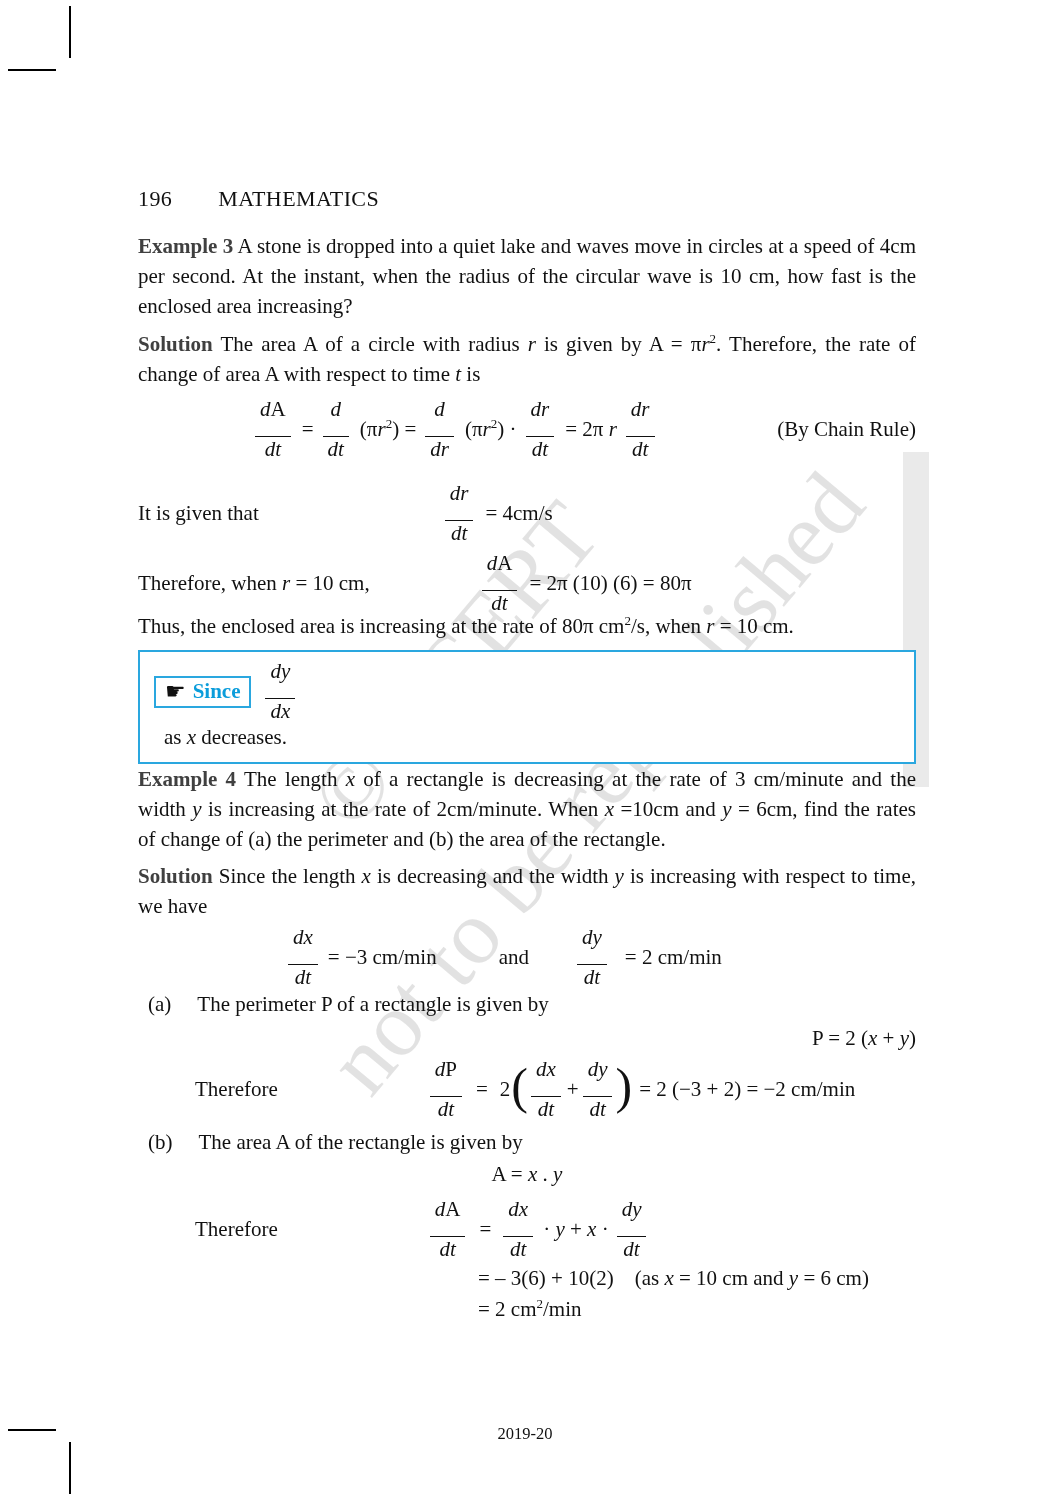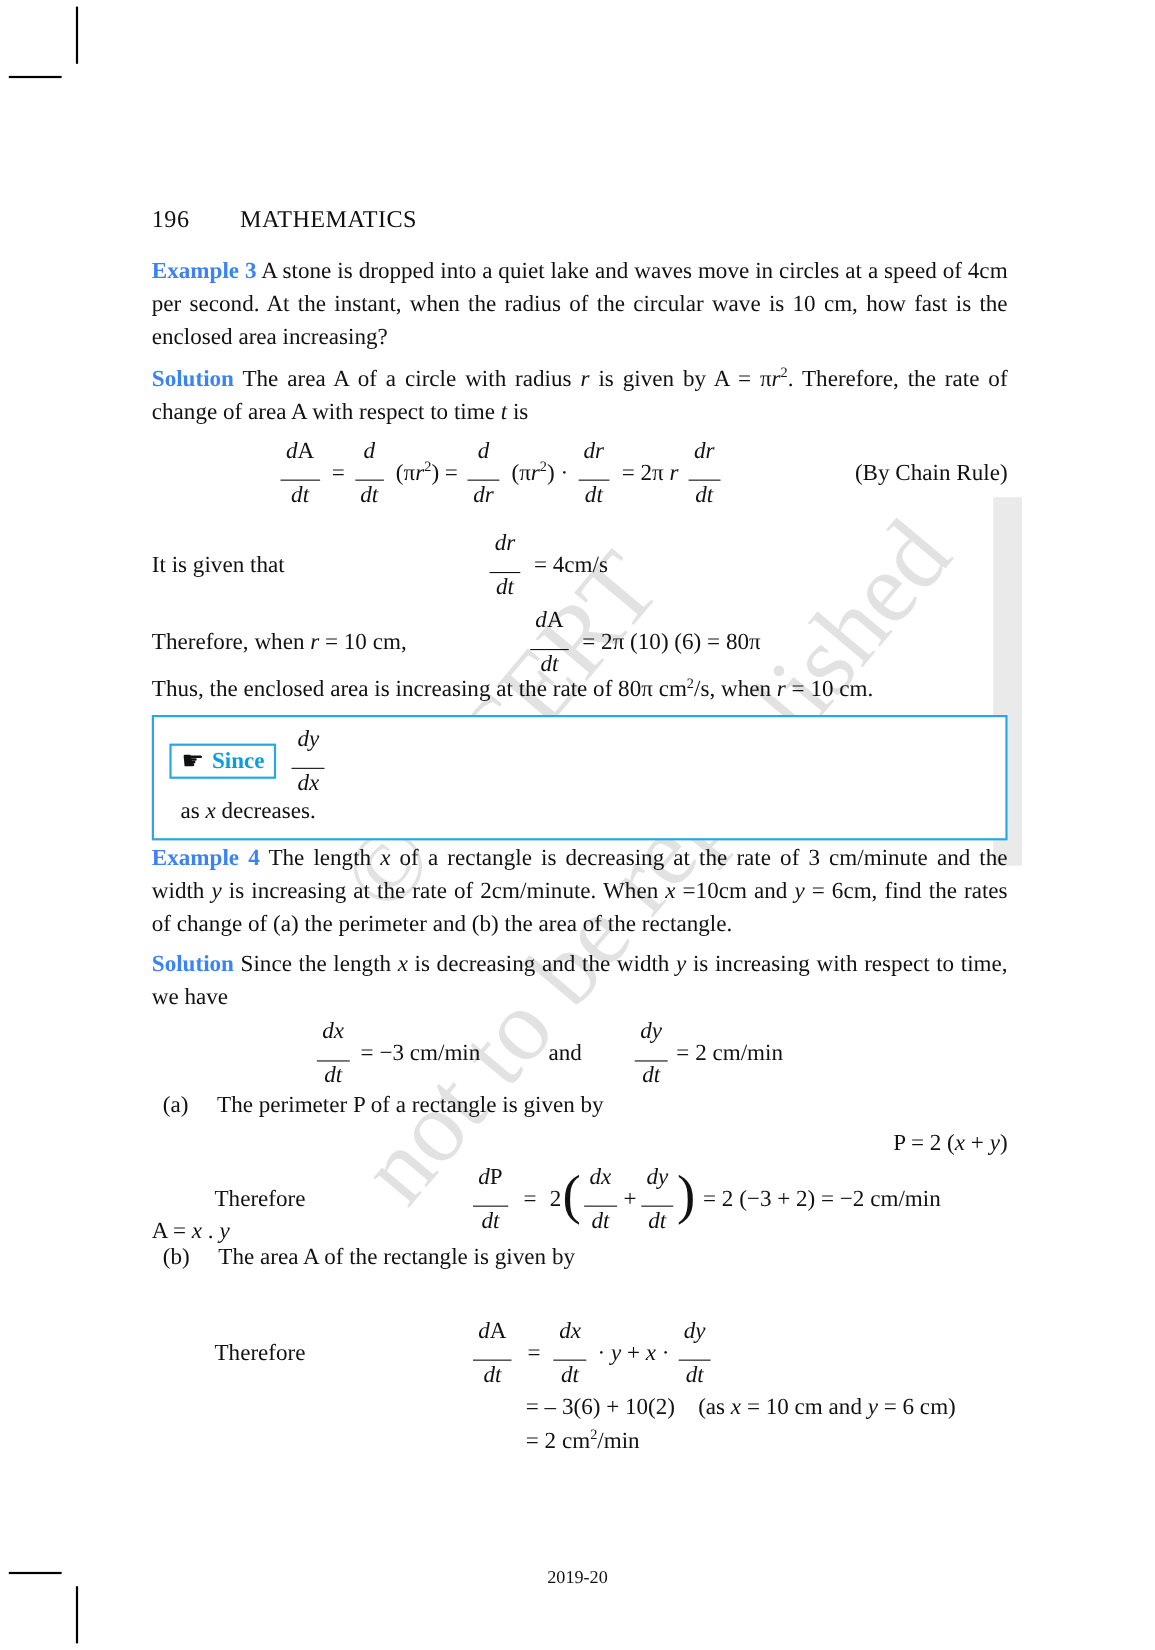--- a/index.html
+++ b/index.html
@@ -6,21 +6,21 @@
   html,body { background:#ffffff; }
   .page {
     position:relative; width:1050px; height:1500px; background:#ffffff;
     font-family:"Liberation Serif", serif; font-size:21px; color:#111;
     overflow:hidden;
   }
   .para { position:absolute; left:138px; width:778px; text-align:justify; line-height:1.42; }
   .row  { position:absolute; left:138px; width:778px; display:flex; align-items:center; }
   .absblk { position:absolute; }
   .it  { font-style:italic; }
-  .lbl { color:#3b82f6; font-weight:bold; }
+  .lbl { color:#404040; font-weight:bold; }
   .sup { vertical-align:super; font-size:0.62em; line-height:0; }
   .frac { display:inline-block; text-align:center; vertical-align:middle; line-height:1.12; margin:0 2px; }
   .frac .num { display:block; border-bottom:1.4px solid #111; padding:0 5px 14px; }
   .frac .den { display:block; padding:1px 5px 0; }
   .eqgap > * + * { margin-left:9px; }
   .header { position:absolute; top:186px; left:138px; font-size:22px; letter-spacing:0.4px; display:flex; gap:46px; }
   .notebox { position:absolute; left:138px; top:650px; width:778px; border:2.5px solid #2aa7df; padding:8px 14px 12px; background:#fff; }
   .noteline1 { display:flex; align-items:center; }
   .notelabel { display:inline-flex; align-items:center; gap:7px; border:2px solid #2aa7df; padding:0 9px 1px; font-weight:bold; color:#0b9ddb; }
   .noteicon { color:#111; font-weight:normal; font-size:23px; }
@@ -129,21 +129,21 @@
       <span class="frac" style="margin-left:150px">
           <span class="num"><span class="it">dx</span></span>
           <span class="den"><span class="it">dt</span></span>
         </span>
       <span style="margin-left:8px">= −3 cm/min</span>
       <span style="margin-left:62px">and</span>
       <span class="frac" style="margin-left:48px">
           <span class="num"><span class="it">dy</span></span>
           <span class="den"><span class="it">dt</span></span>
         </span>
-      <span style="margin-left:6px">= 2 cm/min</span>
+      <span style="margin-left:16px">= 2 cm/min</span>
     </div>
 
     <div class="row" style="top:992px">
       <span style="margin-left:10px">(a)</span>
       <span style="margin-left:26px">The perimeter P of a rectangle is given by</span>
     </div>
 
     <div class="para" style="top:1024px;text-align:right"><span>P = 2 (</span><span class="it">x</span><span> + </span><span class="it">y</span><span>)</span></div>
 
     <div class="row" style="top:1058px">
@@ -166,21 +166,21 @@
         </span>
       <span class="bigp">)</span>
       <span style="margin-left:6px">= 2 (−3 + 2) = −2 cm/min</span>
     </div>
 
     <div class="row" style="top:1130px">
       <span style="margin-left:10px">(b)</span>
       <span style="margin-left:26px">The area A of the rectangle is given by</span>
     </div>
 
-    <div class="para" style="top:1104px;"><span>A = </span><span class="it">x</span><span> . </span><span class="it">y</span></div>
+    <div class="para" style="top:1160px;text-align:center"><span>A = </span><span class="it">x</span><span> . </span><span class="it">y</span></div>
 
     <div class="row" style="top:1198px">
       <span style="margin-left:57px">Therefore</span>
       <span class="frac" style="margin-left:152px">
           <span class="num"><span class="it">d</span><span>A</span></span>
           <span class="den"><span class="it">dt</span></span>
         </span>
       <span style="margin-left:12px">=</span>
       <span class="frac" style="margin-left:12px">
           <span class="num"><span class="it">dx</span></span>

